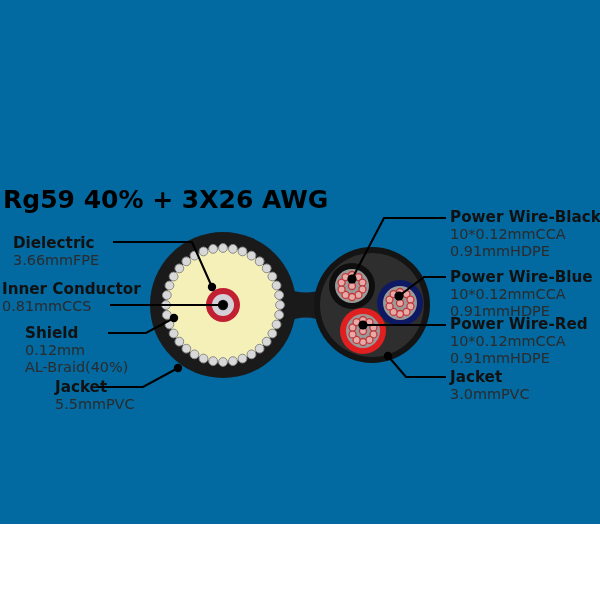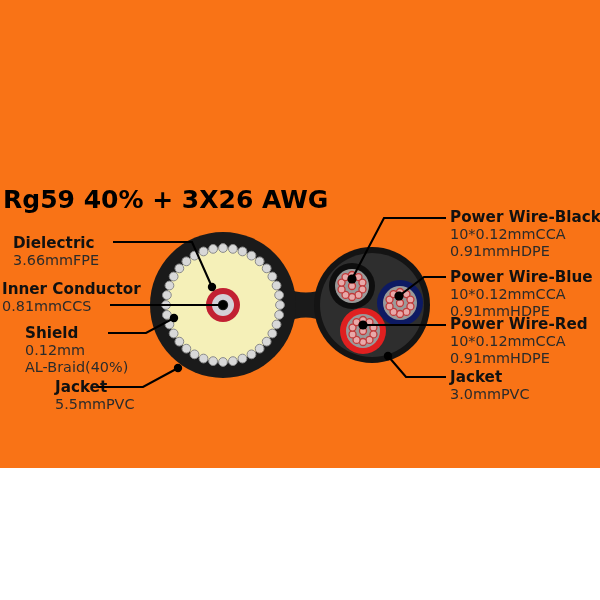--- a/index.html
+++ b/index.html
@@ -10,23 +10,23 @@
   }
   body {
     width: 600px;
     height: 600px;
     font-family: "DejaVu Sans", sans-serif;
     -webkit-font-smoothing: antialiased;
   }
   #stage {
     position: relative;
     width: 600px;
-    height: 468px;
+    height: 524px;
     overflow: hidden;
-    background: #f97316;
+    background: #0369a1;
   }
   #diagram-svg {
     position: absolute;
     left: 0;
     top: 0;
     width: 600px;
     height: 600px;
     display: block;
   }
   .title-text {

